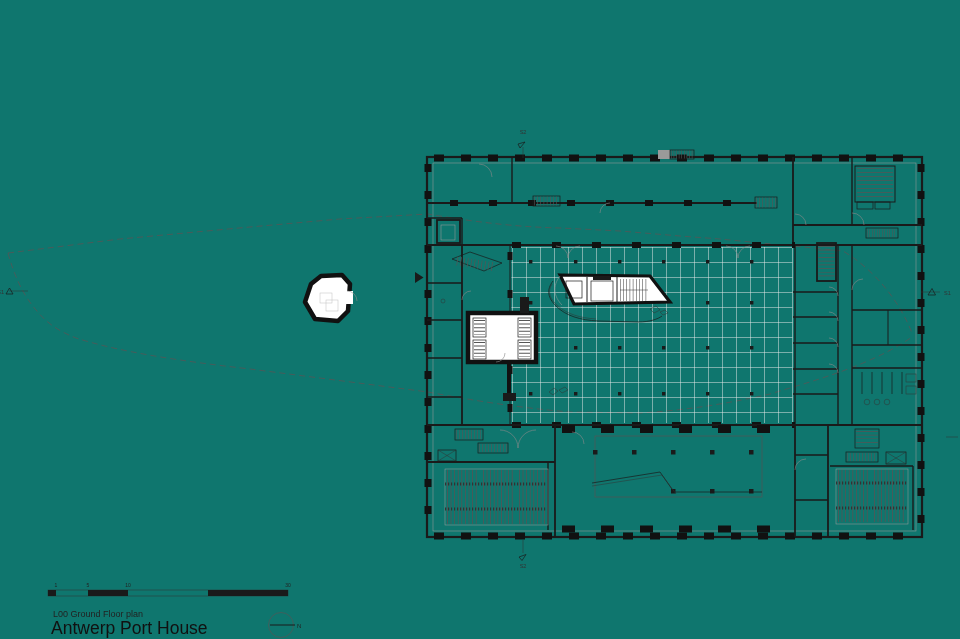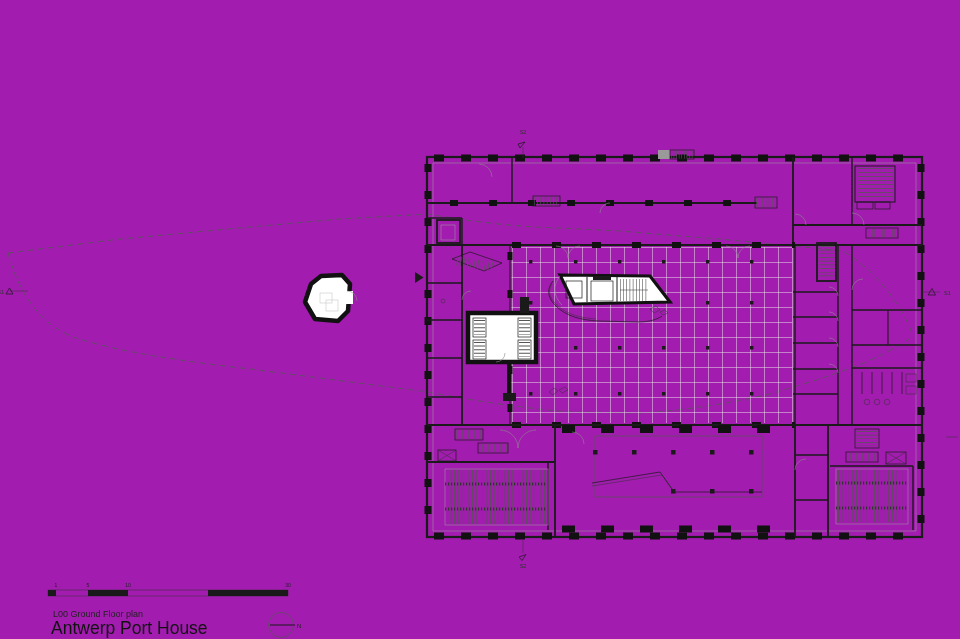--- a/index.html
+++ b/index.html
@@ -1,16 +1,16 @@
 <!DOCTYPE html>
 <html><head>
 <meta charset="utf-8">
 <style>
   html,body{margin:0;padding:0;background:#fff;}
-  .canvas{position:relative;width:960px;height:639px;background:#a21caf;overflow:hidden;
+  .canvas{position:relative;width:960px;height:639px;background:#0f766e;overflow:hidden;
           font-family:"Liberation Sans",sans-serif;}
   svg{position:absolute;left:0;top:0;}
   
   .w05{stroke:#333;stroke-width:.5;fill:none}
   .w07{stroke:#1a1a1a;stroke-width:.7;fill:none}
   .w1{stroke:#1a1a1a;stroke-width:1;fill:none}
   .w14{stroke:#1a1a1a;stroke-width:1.4;fill:none}
   .w18{stroke:#1a1a1a;stroke-width:1.8;fill:none}
   .w22{stroke:#1a1a1a;stroke-width:2.2;fill:none}
   .core{stroke:#111;stroke-width:4.5;fill:#fff}

